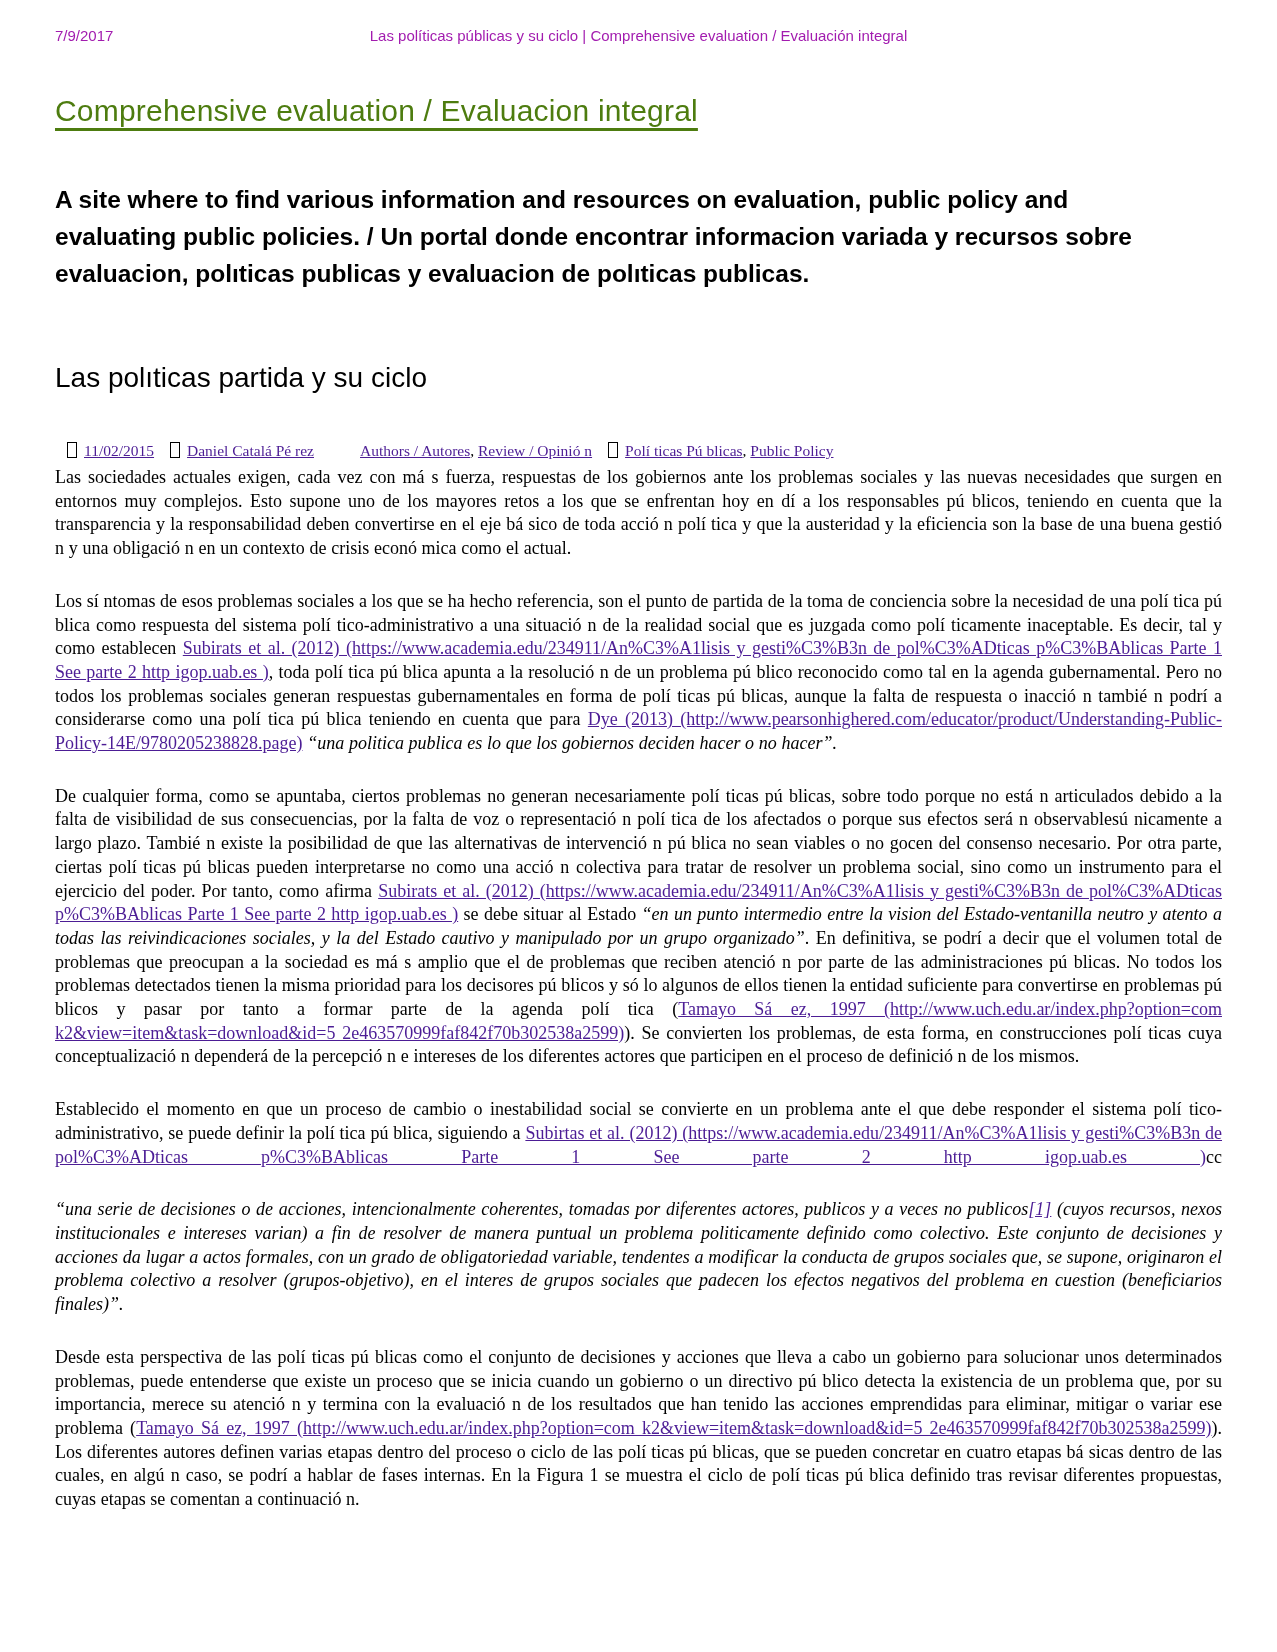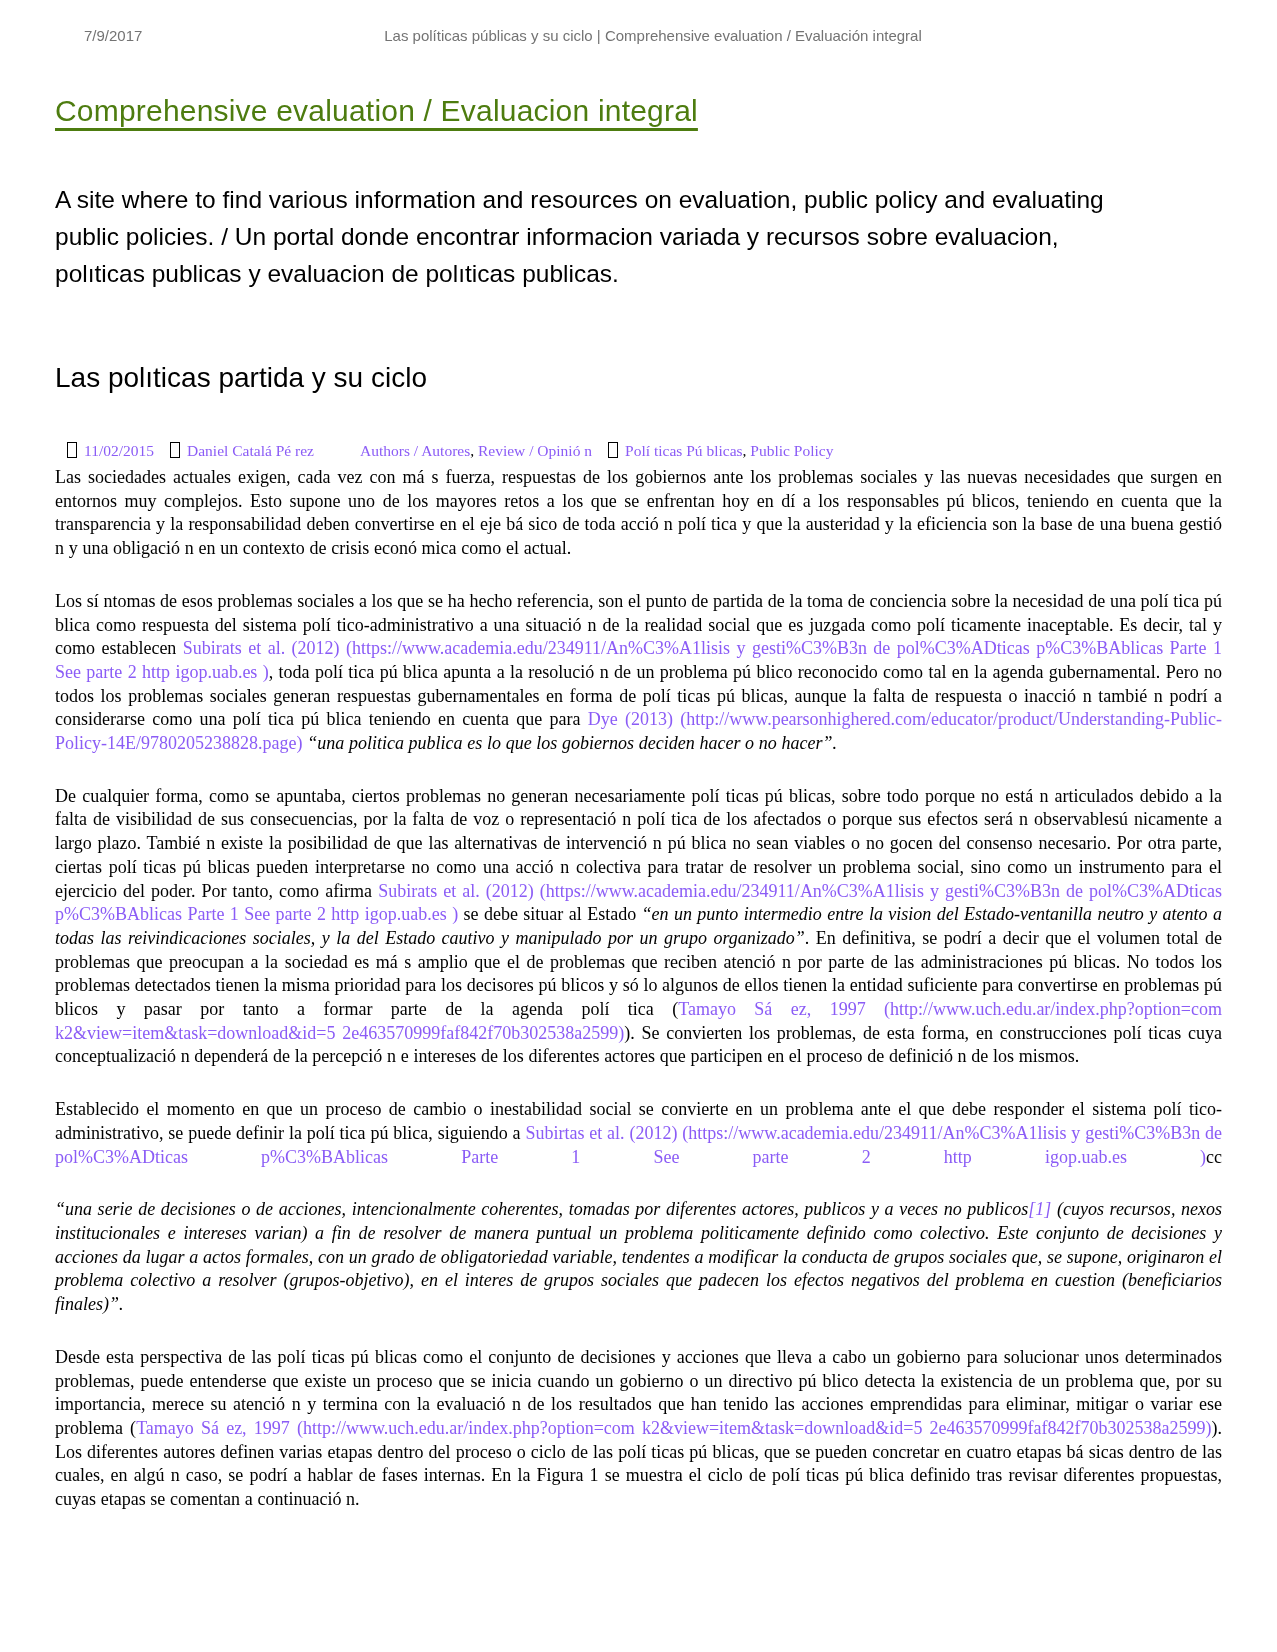--- a/index.html
+++ b/index.html
@@ -10,41 +10,41 @@
     background:#ffffff;
     color:#000;
     margin:0 auto;
     overflow:hidden;
     font-family:"Liberation Sans", sans-serif;
   }
   
   .print-header{
     position:absolute; top:27px; left:0; right:0;
     text-align:center;
-    font-size:15px; color:#737373;margin-left:29px;
+    font-size:15px; color:#a21caf;
   }
   .ph-date{position:absolute; left:55px; top:0; font-size:15px;}
   .print-footer{
     position:absolute; top:1572px; left:55px; right:55px;
     display:flex; justify-content:space-between;
     font-size:15px; color:#000;
   }
   
   .site-title{
     position:absolute; top:94px; left:55px;
     font-size:30px; font-weight:400; color:#4d7c0f;
     text-decoration:underline;
     text-decoration-thickness:3px;
     text-underline-offset:7px;
     letter-spacing:0.2px;
     cursor:pointer;
   }
   .tagline{
     position:absolute; top:181px; left:55px; width:1088px;
-    font-size:24.5px; line-height:37px; font-weight:400;
+    font-size:24.5px; line-height:37px; font-weight:700;
     margin:0;
   }
   .post-title{
     position:absolute; top:362px; left:55px;
     font-size:28px; font-weight:400; margin:0;
   }
   
   .main{
     position:absolute; top:441px; left:55px; width:1167px;
     font-family:"Liberation Serif", serif;
@@ -54,21 +54,21 @@
     padding-left:12px; margin:0 0 5px 0;
     white-space:nowrap;
   }
   .meta-item{margin-right:16px;}
   .meta-item.no-icon{margin-left:30px;}
   .tofu{
     display:inline-block; width:8px; height:14px;
     border:1.7px solid #000; margin-right:7px;
     vertical-align:-2px;
   }
-  .lnk{color:#8b5cf6; cursor:pointer;}
+  .lnk{color:#4c1d95; text-decoration:underline; cursor:pointer;}
   .para{
     font-size:18px; line-height:23.7px;
     text-align:justify; margin:0 0 29px 0;
     word-spacing:0.2px;
   }
   .para.jlast{text-align-last:justify;}
   .it{font-style:italic;}
 </style>
 </head>
 <body>

